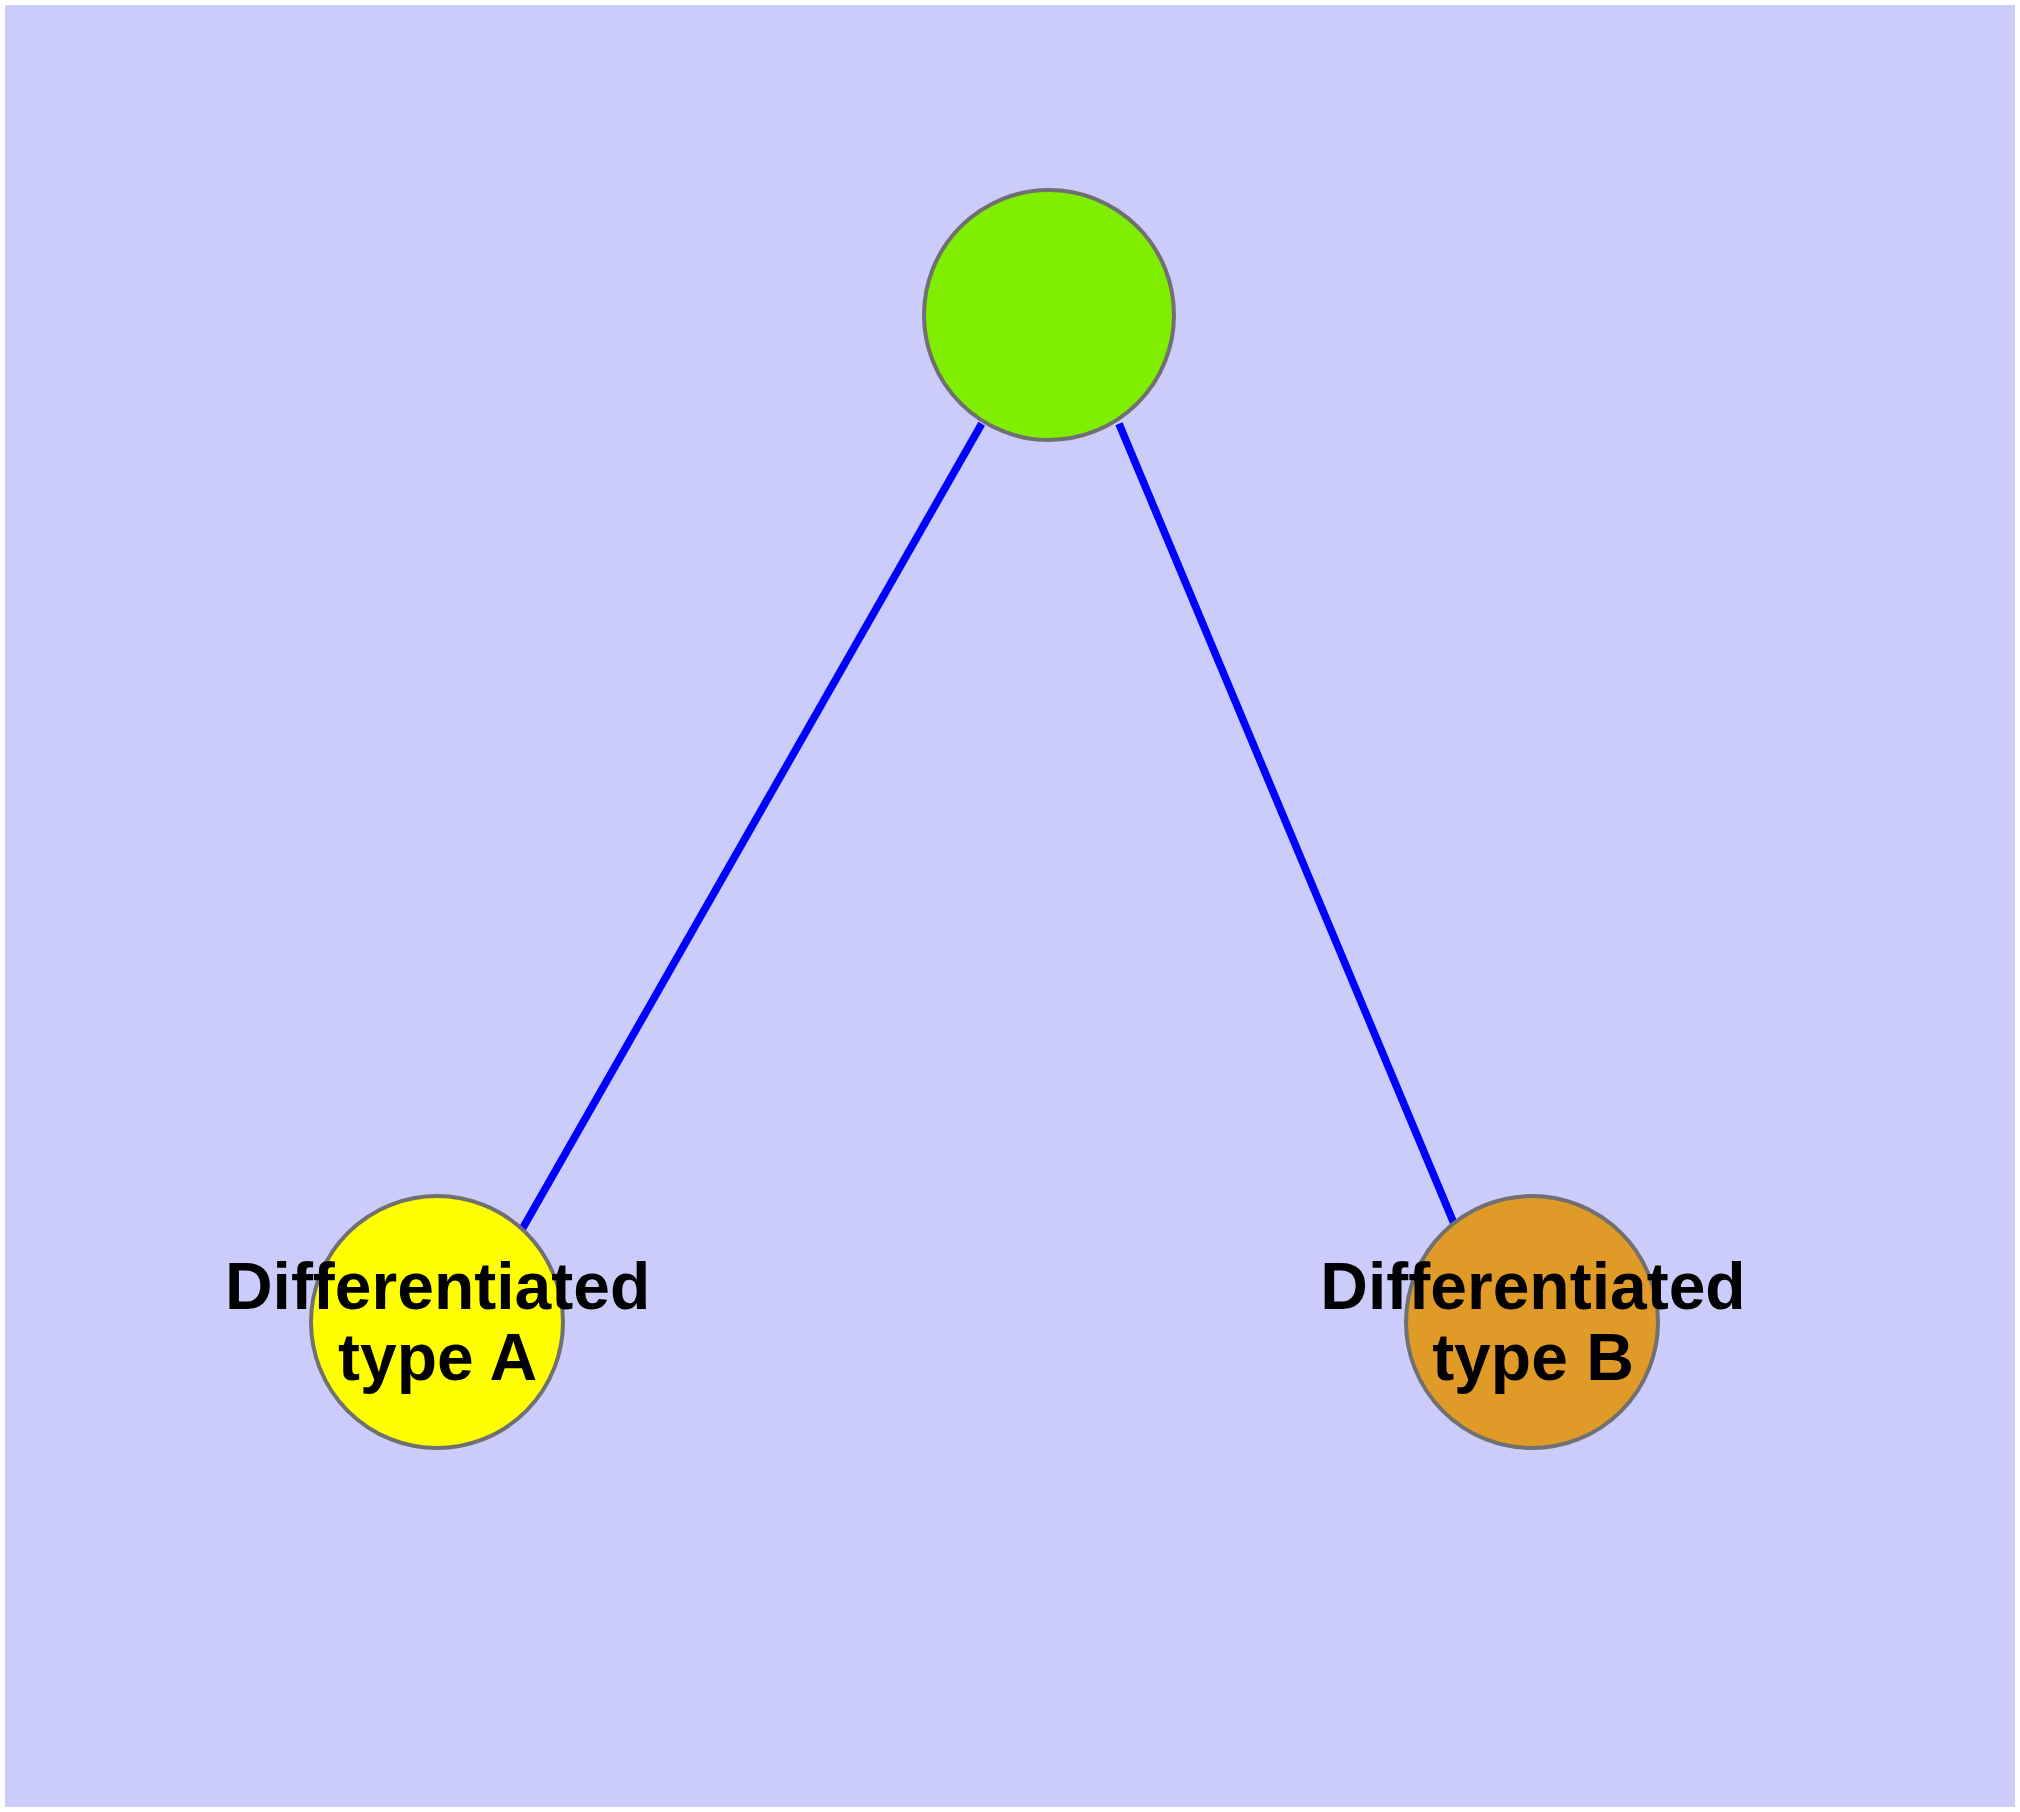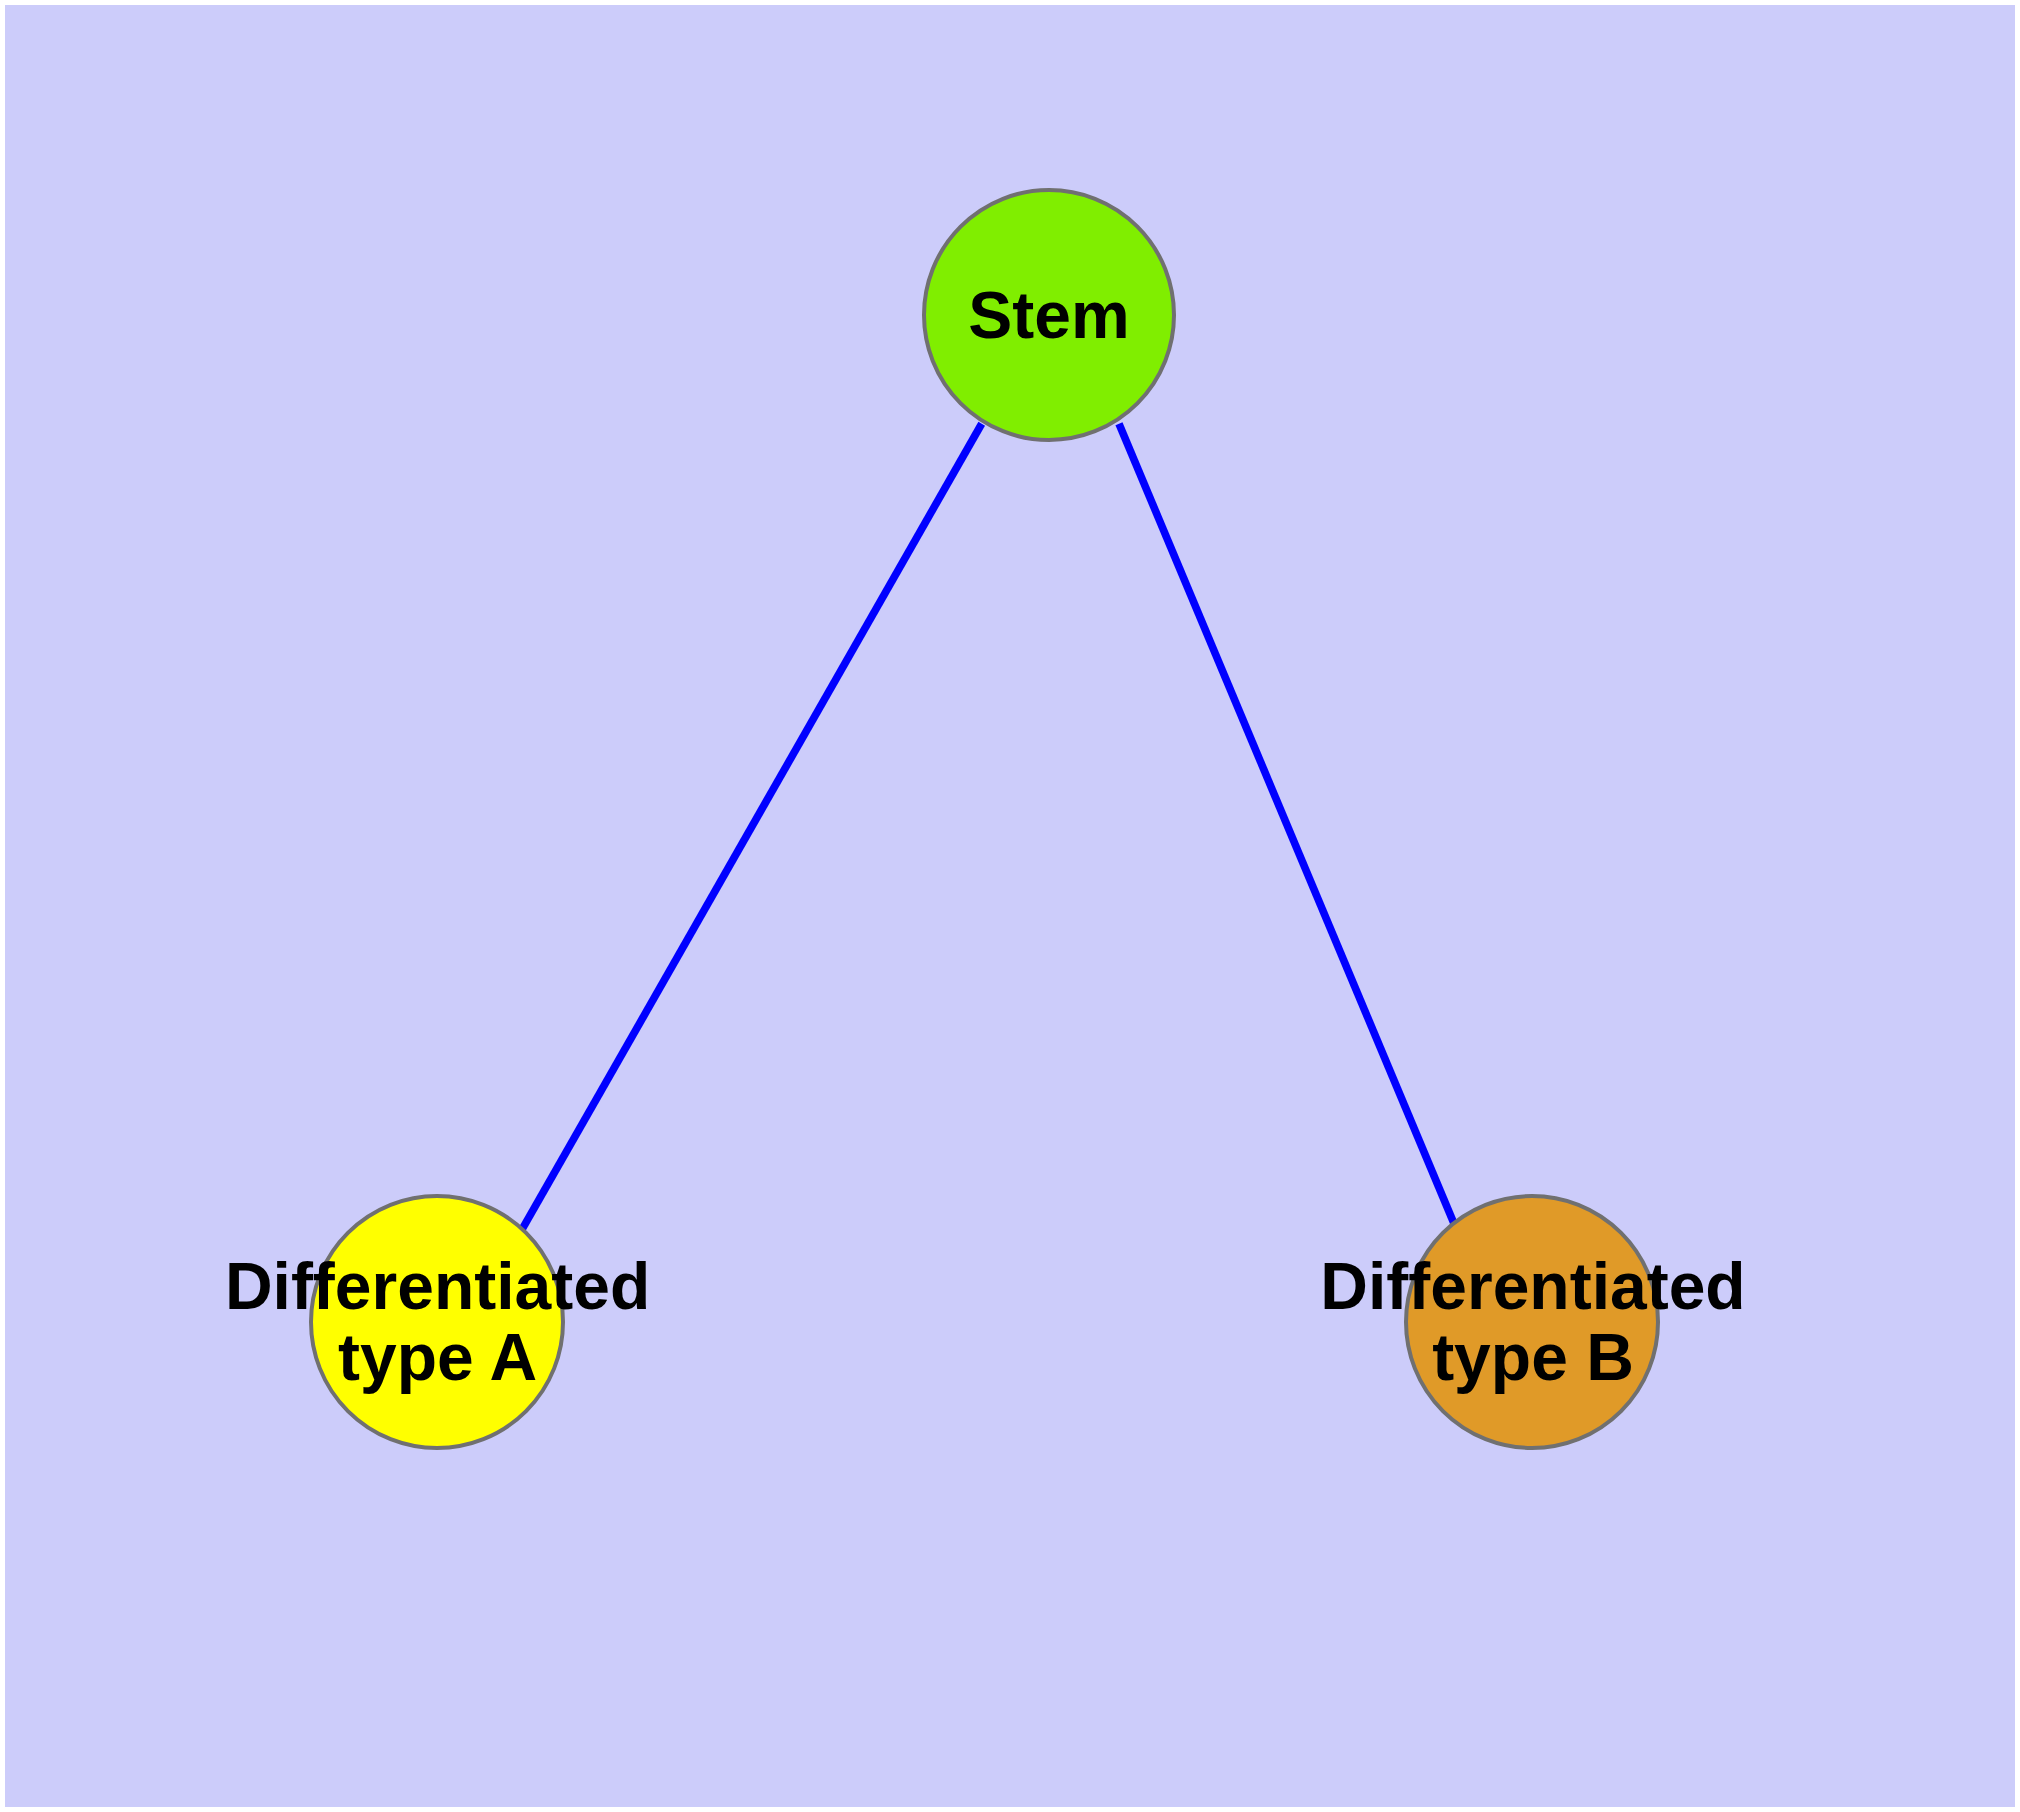--- a/index.html
+++ b/index.html
@@ -61,20 +61,19 @@
 
   <svg id="edge-layer" viewBox="0 0 2384 2138" width="2021" height="1812" xmlns="http://www.w3.org/2000/svg">
     <line class="edge" x1="1158" y1="500" x2="616" y2="1450" stroke="#0000ff" stroke-width="9" stroke-linecap="butt"></line>
     <line class="edge" x1="1320" y1="500" x2="1715" y2="1443" stroke="#0000ff" stroke-width="9" stroke-linecap="butt"></line>
   </svg>
 
   <div class="node" style="left: 922px; top: 188px; width: 254px; height: 254px; background: rgb(128, 238, 0); border-color: rgb(112, 112, 112);"></div>
   <div class="node" style="left: 309px; top: 1194px; width: 256px; height: 256px; background: rgb(255, 255, 0); border-color: rgb(112, 112, 112);"></div>
   <div class="node" style="left: 1404px; top: 1194px; width: 256px; height: 256px; background: rgb(224, 154, 40); border-color: rgb(112, 112, 112);"></div>
 
-  <div class="node-label" style="width: 848px; left: 625px; font-size: 66px; color: rgb(0, 0, 0); top: 280px;">Stem</div>
   <div class="node-label" style="width: 848px; left: 13.6px; font-size: 66px; color: rgb(0, 0, 0); top: 1251px;">Differentiated
 type A</div>
   <div class="node-label" style="width: 848px; left: 1109px; font-size: 66px; color: rgb(0, 0, 0); top: 1251px;">Differentiated
 type B</div>
 
 </div>
 
 
 </body></html>

